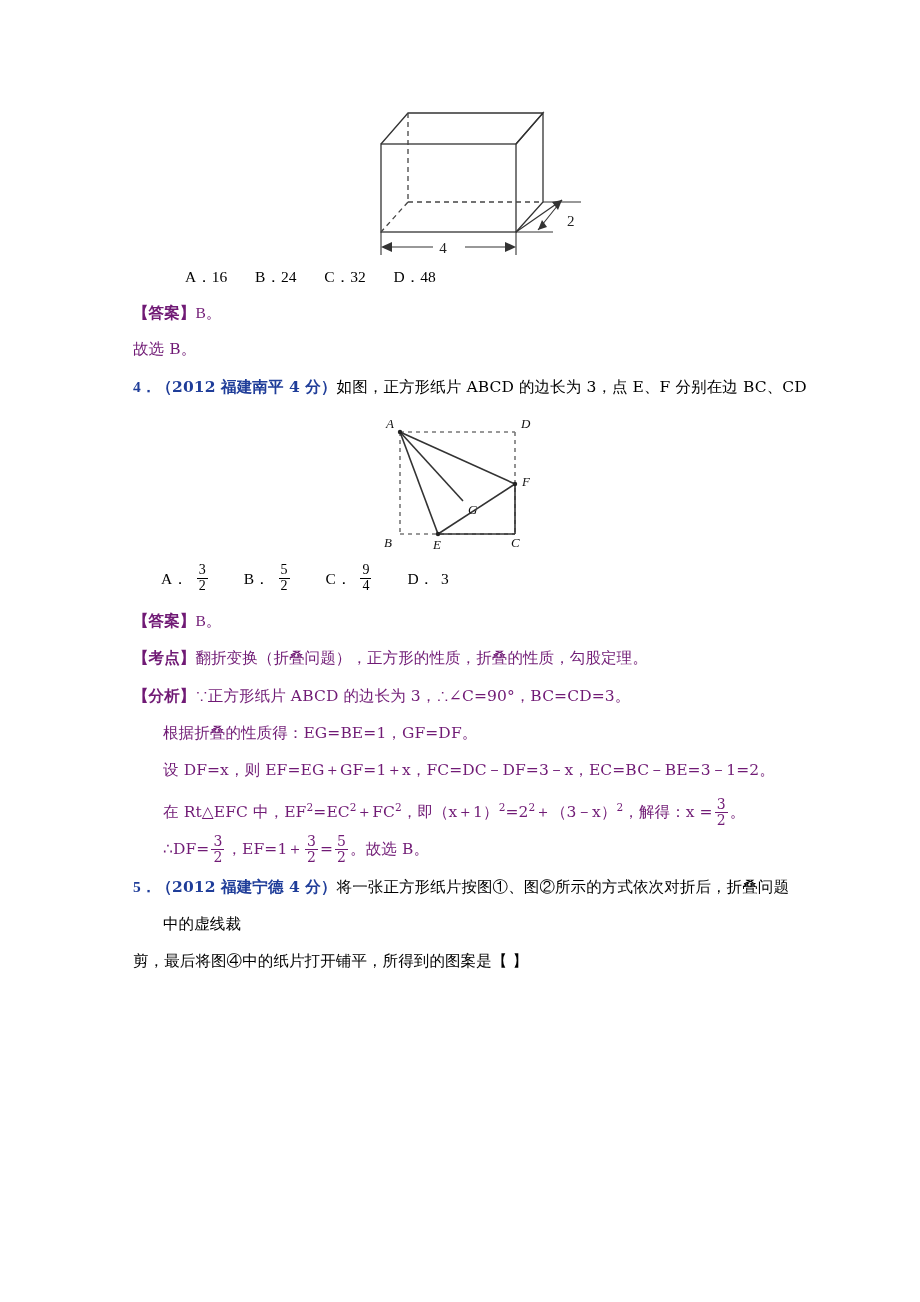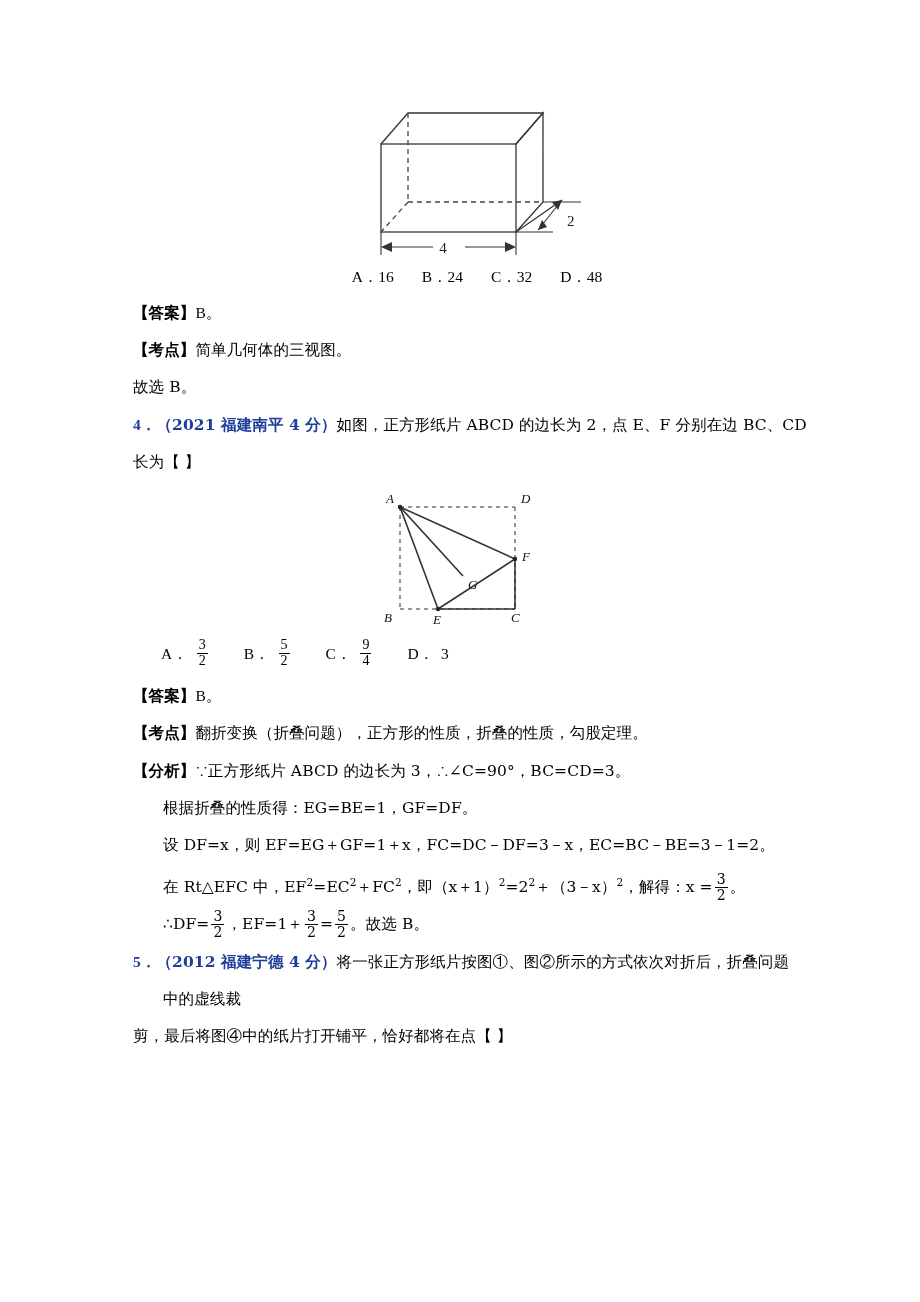--- a/index.html
+++ b/index.html
@@ -25,32 +25,31 @@
     width: 660px;
   }
 
   
   .line {
     font-size: 15.5px;
     line-height: 37px;
     white-space: nowrap;
     letter-spacing: 0.1px;
   }
-  .red { color: #000000; }
+  .red { color: #701a75; }
   .blue { color: #1f3d99; }
   .bold { font-weight: bold; }
   .cn { font-family: "DejaVu Serif", "Liberation Serif", serif; }
   .indent1 { padding-left: 30px; }
 
   
   .opts {
     font-size: 15.5px;
     line-height: 34px;
     padding-left: 52px;
-    text-align: center;
   }
   .opts .opt { display: inline-block; margin-right: 24px; }
 
   .opts-frac {
     padding-left: 28px;
     font-size: 15.5px;
     display: flex;
     align-items: center;
     height: 46px;
   }
@@ -147,29 +146,25 @@
     <div class="opts">
       <span class="opt"><span>A．</span><span>16</span></span>
       <span class="opt"><span>B．</span><span>24</span></span>
       <span class="opt"><span>C．</span><span>32</span></span>
       <span class="opt"><span>D．</span><span>48</span></span>
     </div>
 
     <div class="line red">
       <span class="cn bold">【答案】</span><span>B。</span>
     </div>
-    <div class="line red">
-      <span class="cn bold">【考点】</span><span class="cn">简单几何体的三视图。</span>
-    </div>
     <div class="line red cn">故选 B。</div>
 
     <div class="line">
-      <span class="blue bold">4．</span><span class="blue bold cn">（2021 福建南平 4 分）</span><span class="cn">如图，正方形纸片 ABCD 的边长为 2，点 E、F 分别在边 BC、CD</span>
-    </div>
-    <div class="line cn">长为【      】</div>
+      <span class="blue bold">4．</span><span class="blue bold cn">（2012 福建南平 4 分）</span><span class="cn">如图，正方形纸片 ABCD 的边长为 3，点 E、F 分别在边 BC、CD</span>
+    </div>
 
     <div class="fig-square">
       <svg width="660" height="150" viewBox="0 0 660 150">
 
         <g stroke="#777" fill="none" stroke-width="1.6" stroke-dasharray="4,4">
           <line x1="267" y1="26" x2="382" y2="26"></line>
           <line x1="382" y1="26" x2="382" y2="128"></line>
           <line x1="267" y1="26" x2="267" y2="128"></line>
           <line x1="267" y1="128" x2="382" y2="128"></line>
         </g>
@@ -256,16 +251,16 @@
         </span><span>=</span><span class="frac">
           <span class="num">5</span>
           <span class="den">2</span>
         </span><span>。故选 B。</span>
     </div>
 
     <div class="line">
       <span class="blue bold">5．</span><span class="blue bold cn">（2012 福建宁德 4 分）</span><span class="cn">将一张正方形纸片按图①、图②所示的方式依次对折后，折叠问题</span>
     </div>
     <div class="line cn indent1">中的虚线裁</div>
-    <div class="line cn">剪，最后将图④中的纸片打开铺平，恰好都将在点【      】</div>
+    <div class="line cn">剪，最后将图④中的纸片打开铺平，所得到的图案是【      】</div>
 
   </div>
 </div>
 
 </body></html>

